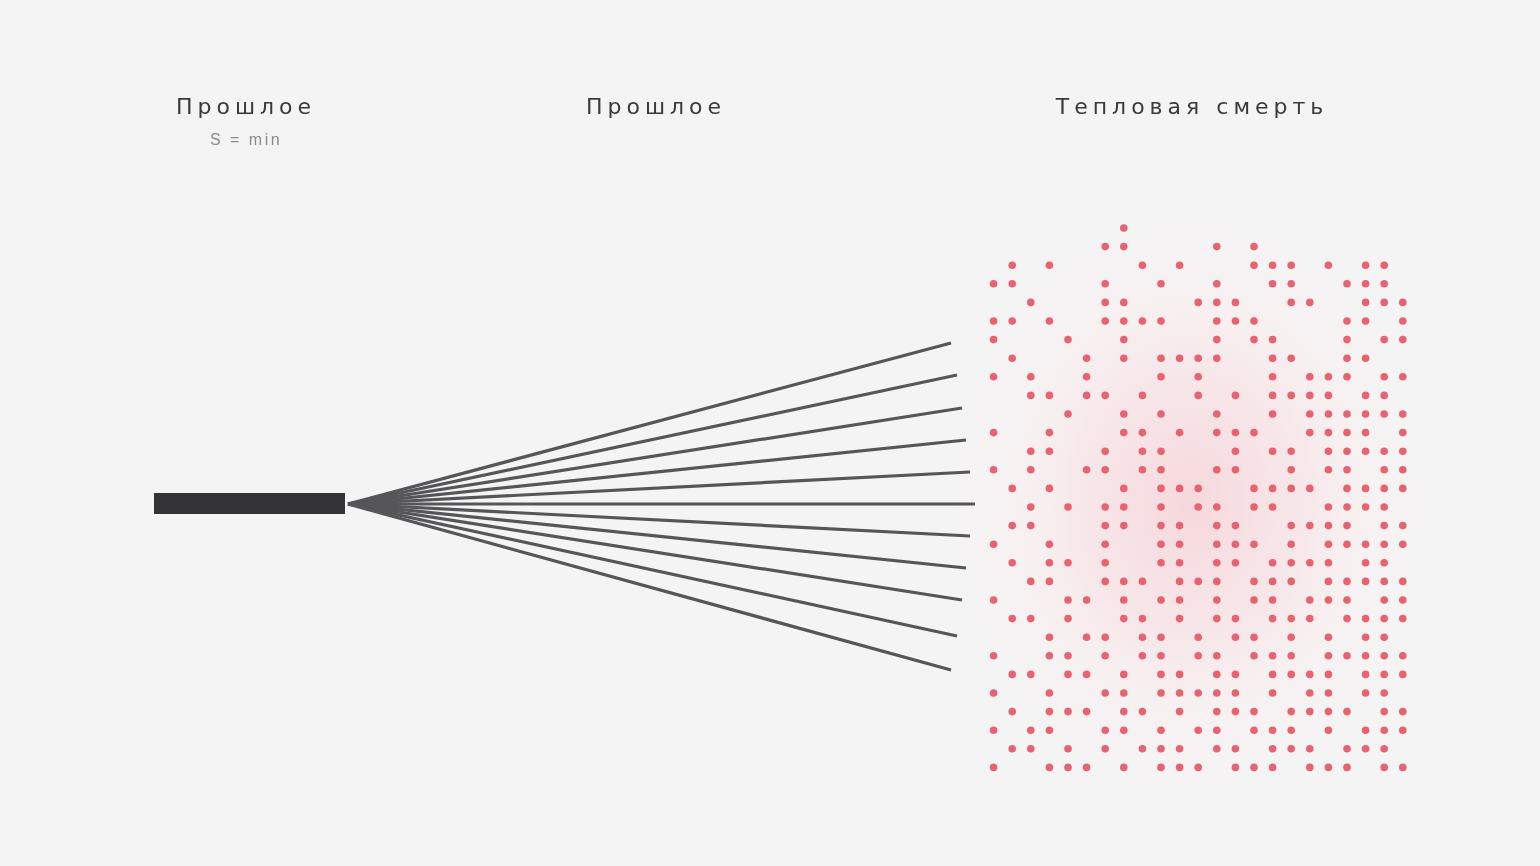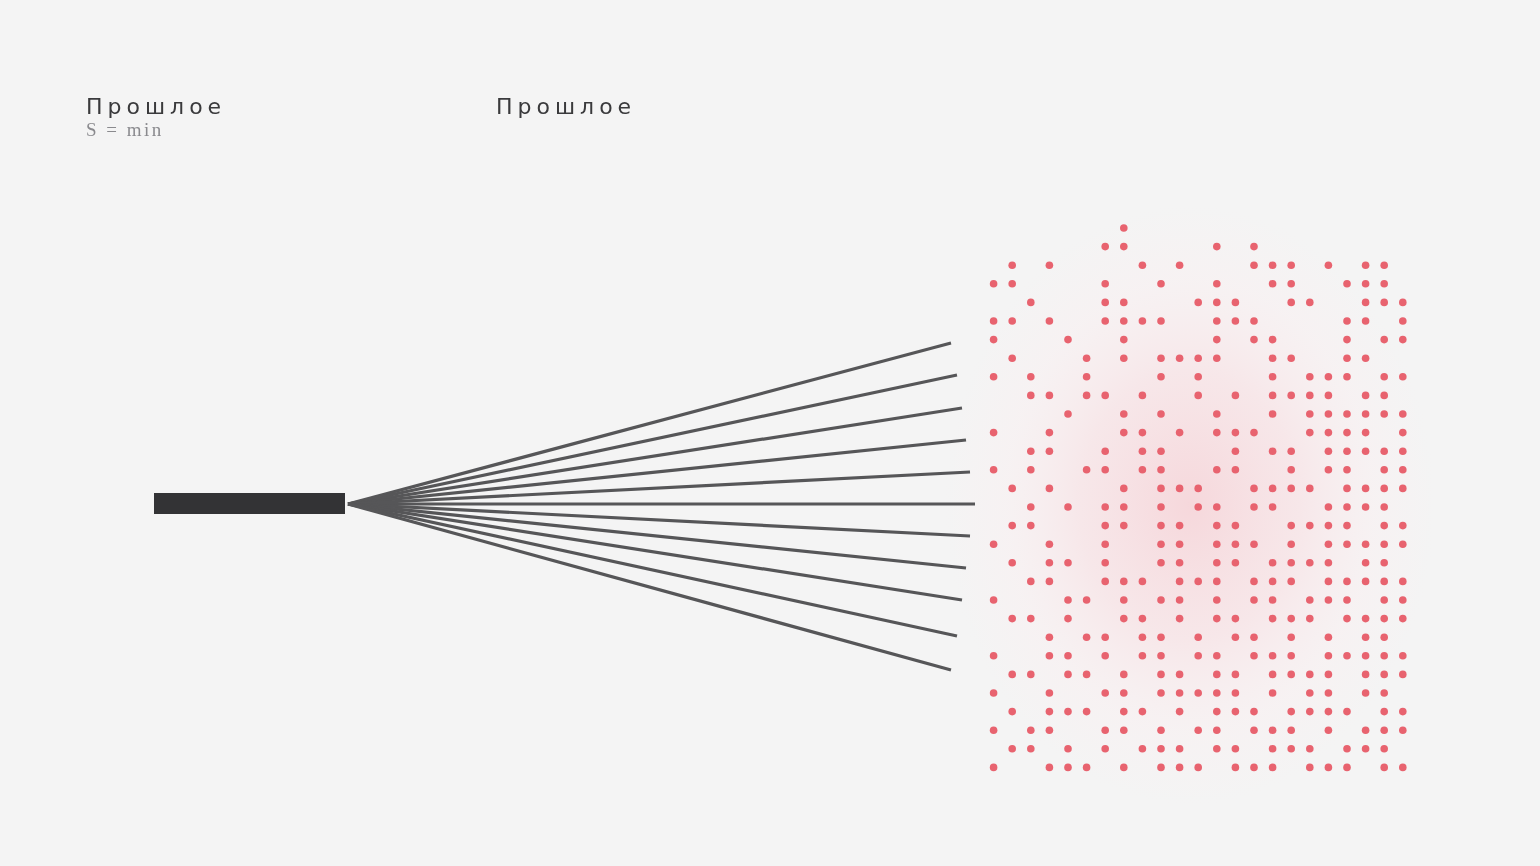--- a/index.html
+++ b/index.html
@@ -12,34 +12,35 @@
   }
   #stage {
     position:relative;
     width:1540px; height:866px;
     background:#f4f4f4;
   }
 
   
   .stage-label {
     position:absolute;
-    text-align:left;
+    text-align:center;
     user-select:none;
   }
   .stage-title {
     font-family:"DejaVu Sans","Liberation Sans",sans-serif;
     font-size:22px;
     font-weight:400;
     letter-spacing:5px;
     color:#3a3a3c;
     white-space:nowrap;
   }
   .stage-formula {
-    font-family:Liberation Serif, serif;
-    font-size:19px;
+    margin-top:12px;
+    font-family:Liberation Sans, sans-serif;
+    font-size:16px;
     letter-spacing:2.5px;
     color:#8a8a8e;
     white-space:nowrap;
   }
 
   #label-past   { left:86px;  top:94px;  width:320px; }
   #label-future { left:496px; top:94px;  width:320px; }
   #label-death  { left:1032px;top:94px;  width:320px; }
 
   
@@ -467,15 +468,16 @@
   <div class="stage-label" id="label-past">
     <div class="stage-title">Прошлое</div>
     <div class="stage-formula">S = min</div>
   </div>
 
   <div class="stage-label" id="label-future">
     <div class="stage-title">Прошлое</div>
   </div>
 
   <div class="stage-label" id="label-death">
+    <div class="stage-title">Тепловая смерть</div>
   </div>
 
 </div>
 
 </body></html>

